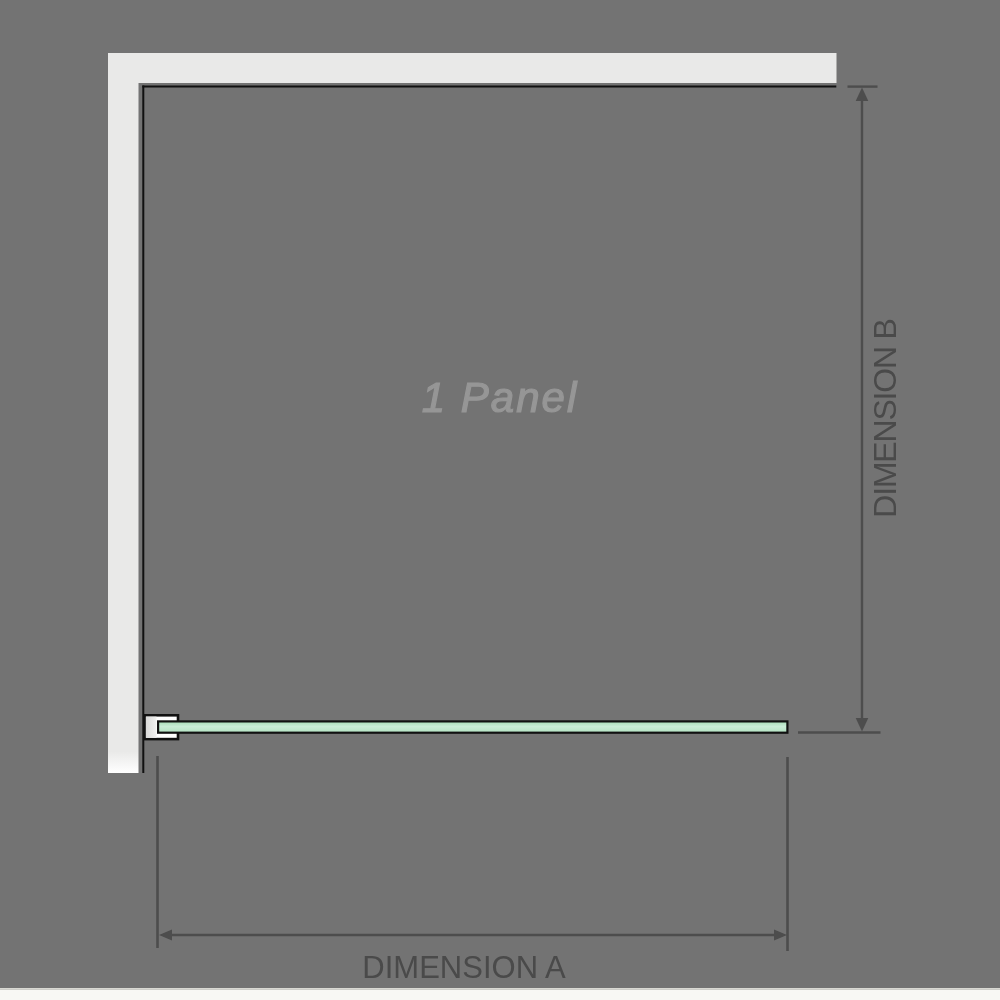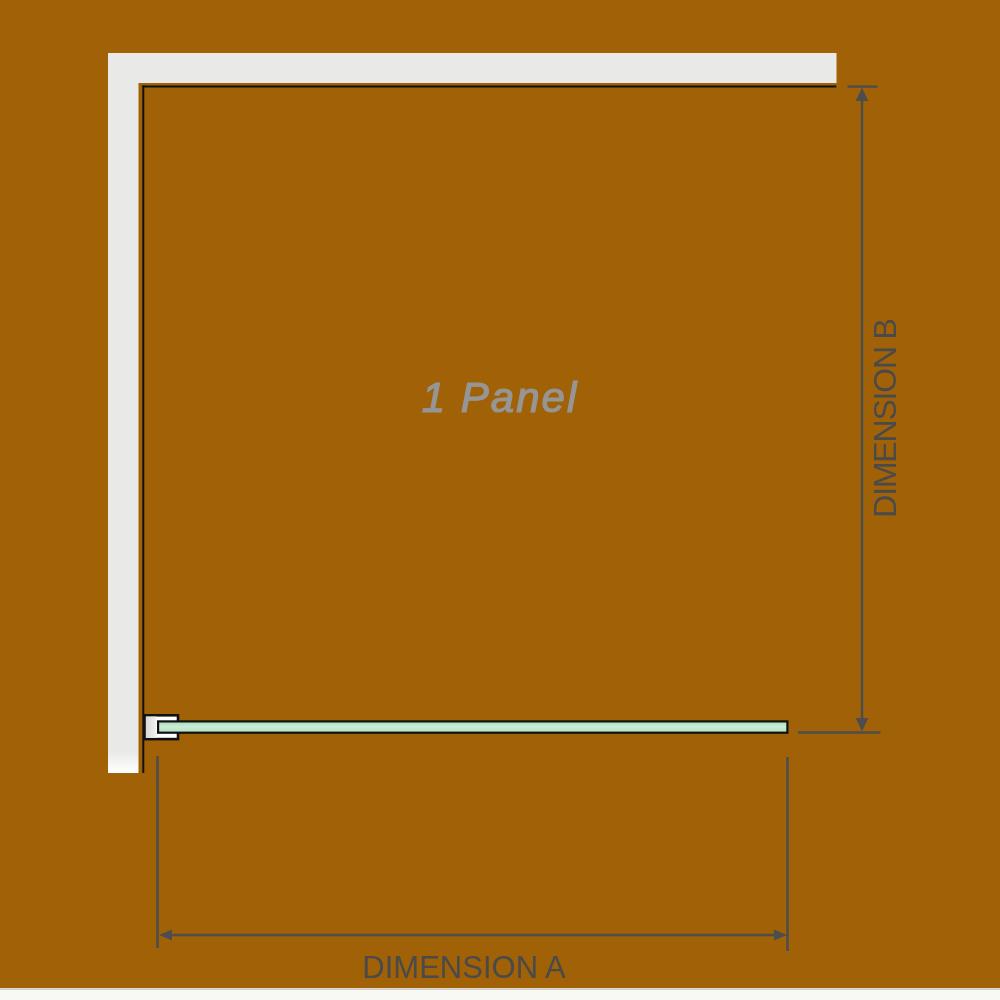--- a/index.html
+++ b/index.html
@@ -1,16 +1,16 @@
 <!DOCTYPE html>
 <html><head>
 <meta charset="utf-8">
 <style>
   html,body{margin:0;padding:0;background:#ffffff;}
-  #stage{position:relative;width:1000px;height:1000px;background:#a16207;overflow:hidden;
+  #stage{position:relative;width:1000px;height:1000px;background:#737373;overflow:hidden;
          font-family:"Liberation Sans", sans-serif;}
   svg{position:absolute;left:0;top:0;}
 </style>
 </head>
 <body>
 <div id="stage">
 <svg width="1000" height="1000" viewBox="0 0 1000 1000">
   <defs>
     <linearGradient id="wallFade" x1="0" y1="0" x2="0" y2="1">
       <stop offset="0" stop-color="#e9e9e8"></stop>

